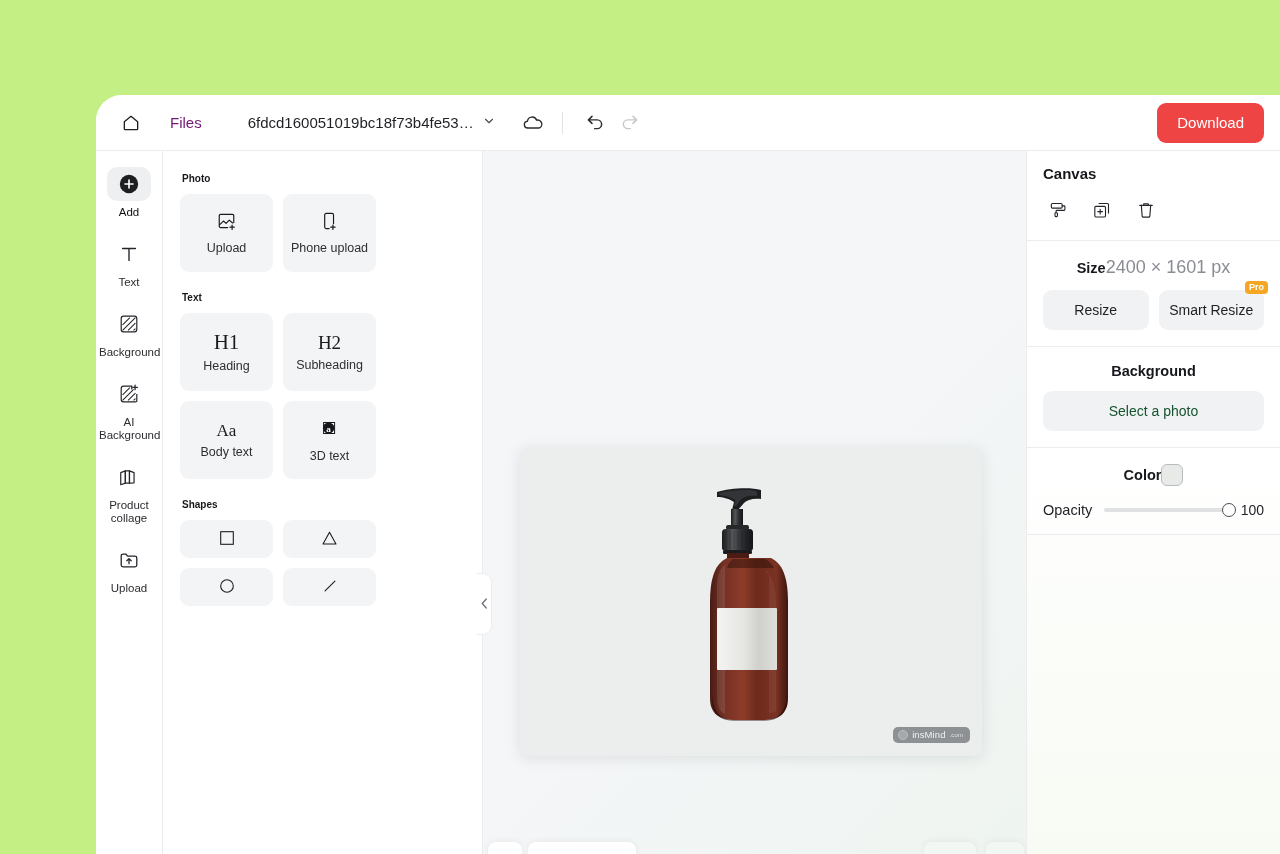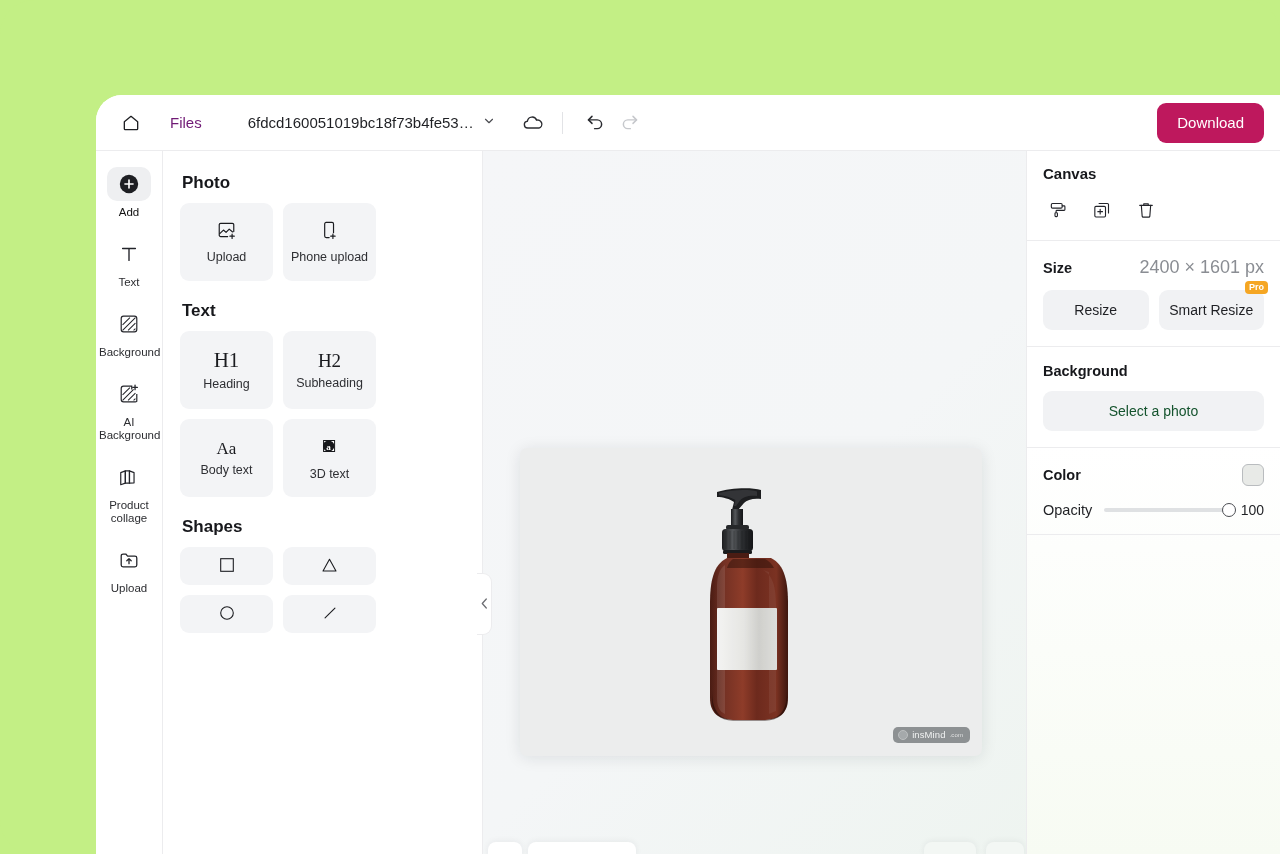--- a/index.html
+++ b/index.html
@@ -87,21 +87,21 @@
   }
   .rail-item.active .rail-label { color: #111; }
 
   
   #panel {
     position: absolute; left: 70px; top: 56px; bottom: 0; width: 317px;
     background: #fff; border-right: 1px solid #ececee;
     padding: 22px 16px 0 14px; overflow: hidden;
   }
   .sec-title {
-    font-size: 17px; font-weight: bold; color: #17181c;
+    font-size: 10px; font-weight: bold; color: #17181c;
     margin: 0 0 10px 2px;
   }
   .sec-title.spaced { margin-top: 20px; }
   .grid { display: flex; flex-wrap: wrap; gap: 10px; }
   .tile {
     width: 93px; height: 78px; background: #f3f4f6; border-radius: 9px;
     display: flex; flex-direction: column; align-items: center; justify-content: center;
     cursor: pointer; gap: 6px;
   }
   .tile-label { font-size: 12.5px; color: #2e2f33; }
@@ -170,21 +170,21 @@
     border-bottom-right-radius: 0;
   }
   .r-title { font-size: 15px; font-weight: bold; color: #17181c; padding-top: 14px; }
   #canvas-tools { display: flex; gap: 14px; padding: 14px 0 16px; }
   .r-icon-btn {
     width: 30px; height: 28px; border-radius: 7px; cursor: pointer;
     display: flex; align-items: center; justify-content: center;
   }
   .r-sep { height: 1px; background: #ececee; margin: 0 -16px; }
   .r-row {
-    display: flex; align-items: center; justify-content: space-between;
+    display: flex; align-items: center; justify-content: center;
     padding-top: 16px;
   }
   .r-label { font-size: 14.5px; font-weight: bold; color: #17181c; }
   .r-value { font-size: 18px; color: #8a8d93; }
   .r-btns { display: flex; gap: 10px; margin-top: 12px; }
   .r-btn {
     flex: 1; height: 40px; background: #f1f2f4; border-radius: 9px;
     display: flex; align-items: center; justify-content: center;
     font-size: 14px; color: #1f2024; cursor: pointer; position: relative;
   }
@@ -250,21 +250,21 @@
             <path d="M8 5 4 9l4 4"></path>
         </svg>
       </div>
       <div class="hdr-icon-btn">
         <svg width="21" height="21" viewBox="0 0 24 24" fill="none" stroke="#c6c8cc" stroke-width="1.7" stroke-linecap="round" stroke-linejoin="round">
           <path d="M20 9H10a5 5 0 0 0 0 10h3"></path>
             <path d="M16 5l4 4-4 4"></path>
         </svg>
       </div>
 
-      <button id="download-btn" style="background: #be185d;">Download</button>
+      <button id="download-btn" style="background: #ef4444;">Download</button>
     </div>
 
     <div id="rail">
 
       <div class="rail-item active">
         <div class="rail-ico">
           <svg width="22" height="22" viewBox="0 0 24 24">
               <circle cx="12" cy="12" r="10" fill="#1e1f23"></circle>
               <path d="M12 7.6v8.8M7.6 12h8.8" stroke="#fff" stroke-width="1.8" stroke-linecap="round"></path>
             </svg>

